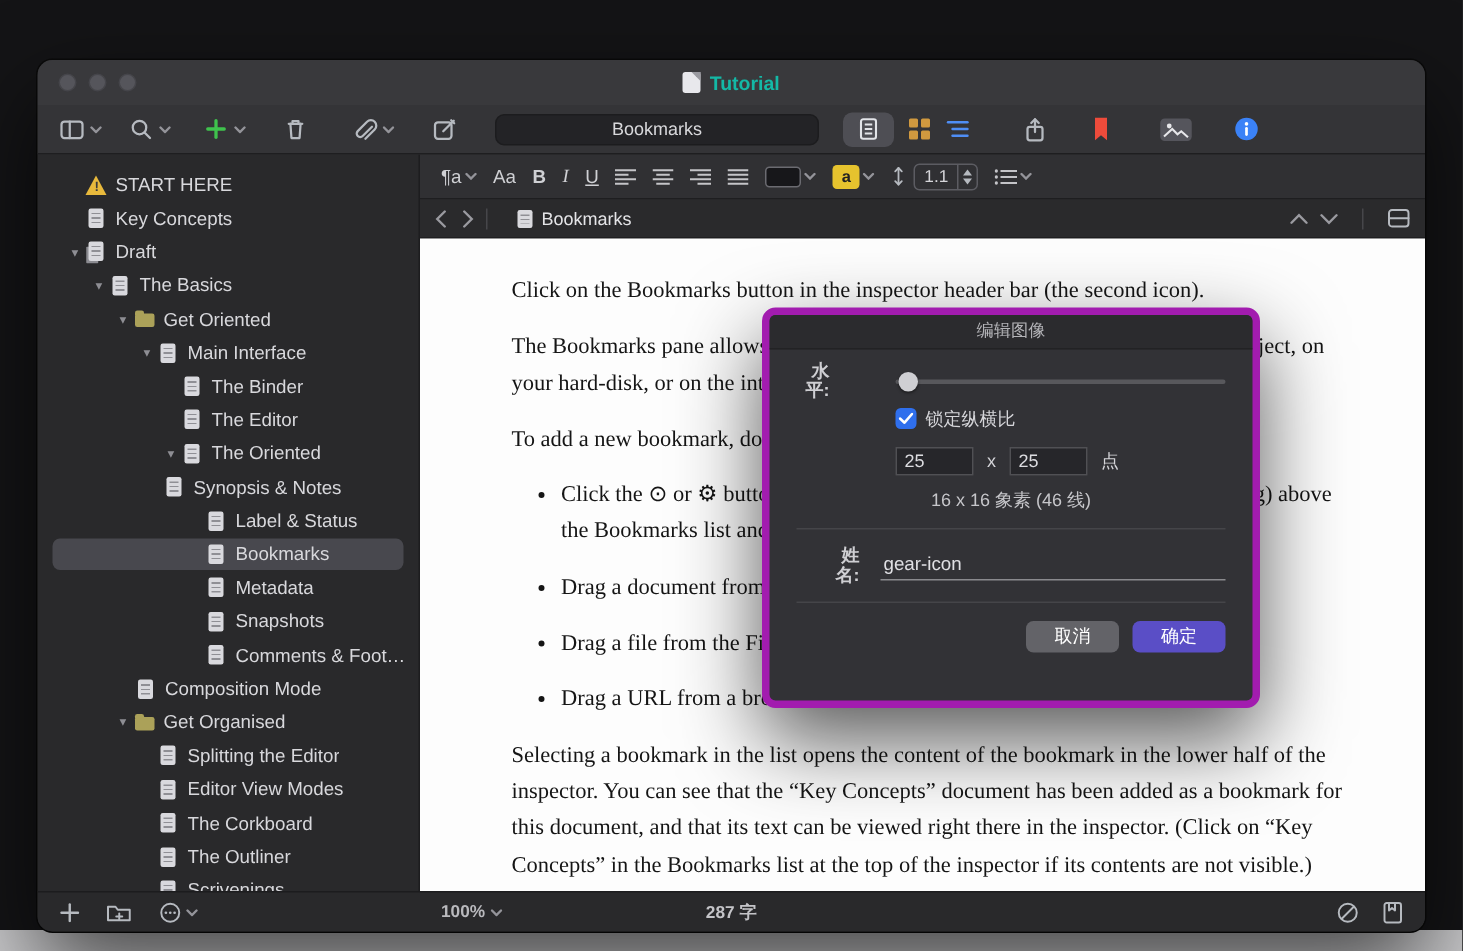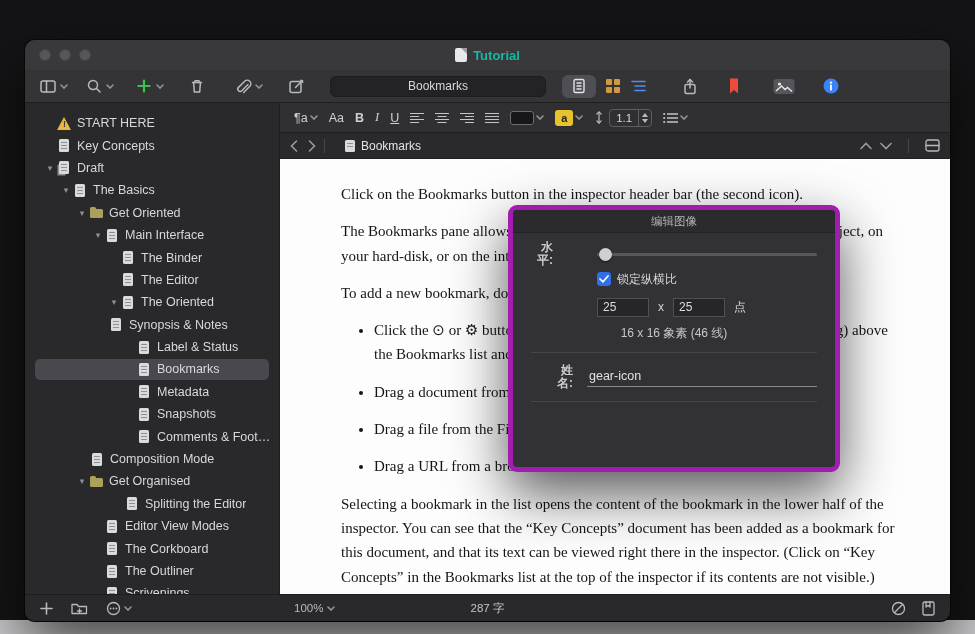--- a/index.html
+++ b/index.html
@@ -77,21 +77,21 @@
   .eh-right { margin-left:auto; display:flex; align-items:center; gap:8px; }
 
   .page { flex:1; background:#fdfdfd; padding:23px 45px 0 61px; overflow:hidden;
           font-family:"Liberation Serif","DejaVu Sans",serif; font-size:15px; color:#151515; line-height:1.62; }
   .page p { margin:0 0 13px; }
   .page ul { margin:1px 0 13px; padding-left:33px; }
   .page li { margin-bottom:13px; }
 
   
   .footer { position:absolute; left:0; right:0; bottom:0; height:27px; background:#29292b; border-top:1px solid #1c1c1e;
-            display:flex; align-items:center; color:#b9b9bd; font-size:11.5px; }
+            display:flex; align-items:center; color:#b9b9bd; font-size:11.5px;font-weight:bold; }
   .f-left { width:255px; flex:0 0 255px; display:flex; align-items:center; gap:18px; padding-left:15px; }
   .f-zoom { display:flex; align-items:center; gap:4px; margin-left:14px; }
   .f-count { position:absolute; left:50%; transform:translateX(-50%); color:#c4c4c8; }
   .f-right { margin-left:auto; display:flex; align-items:center; gap:16px; padding-right:15px; }
 
   
   .dialog { position:absolute; left:483px; top:165px; width:332px; height:267px; background:#323236;
             border:5px solid #a21caf; border-radius:9px; overflow:hidden; z-index:40; color:#d5d5d9;
             box-shadow:0 22px 55px rgba(0,0,0,.65); }
   .dlg-titlebar { height:23px; background:#2b2b2e; border-bottom:1px solid #222224; text-align:center;
@@ -351,21 +351,21 @@
         <div class="brow" style="padding-left: 51px;">
     <span class="arrow"></span>
     <span class="icon ic-doc"></span>
     <span class="blabel">Composition Mode</span>
   </div>
         <div class="brow" style="padding-left: 50px;">
     <span class="arrow">▾</span>
     <span class="icon ic-folder"></span>
     <span class="blabel">Get Organised</span>
   </div>
-        <div class="brow" style="padding-left: 66px; margin-left: 20px;">
+        <div class="brow" style="padding-left: 66px;">
     <span class="arrow"></span>
     <span class="icon ic-doc"></span>
     <span class="blabel">Splitting the Editor</span>
   </div>
         <div class="brow" style="padding-left: 66px;">
     <span class="arrow"></span>
     <span class="icon ic-doc"></span>
     <span class="blabel">Editor View Modes</span>
   </div>
         <div class="brow" style="padding-left: 66px;">
@@ -635,16 +635,20 @@
         <input class="size-input" value="25" style="">
         <span>点</span>
       </div>
       <div class="pixel-info">16 x 16 象素 (46 线)</div>
       <div class="dlg-sep"></div>
       <div class="name-row">
         <span class="dlg-label name-label">姓名:</span>
         <input class="name-input" value="gear-icon" style="">
       </div>
       <div class="dlg-sep"></div>
+      <div class="dlg-buttons">
+        <button class="btn btn-cancel">取消</button>
+        <button class="btn btn-ok">确定</button>
+      </div>
     </div>
   </div>
 
 </div>
 
 </body></html>

